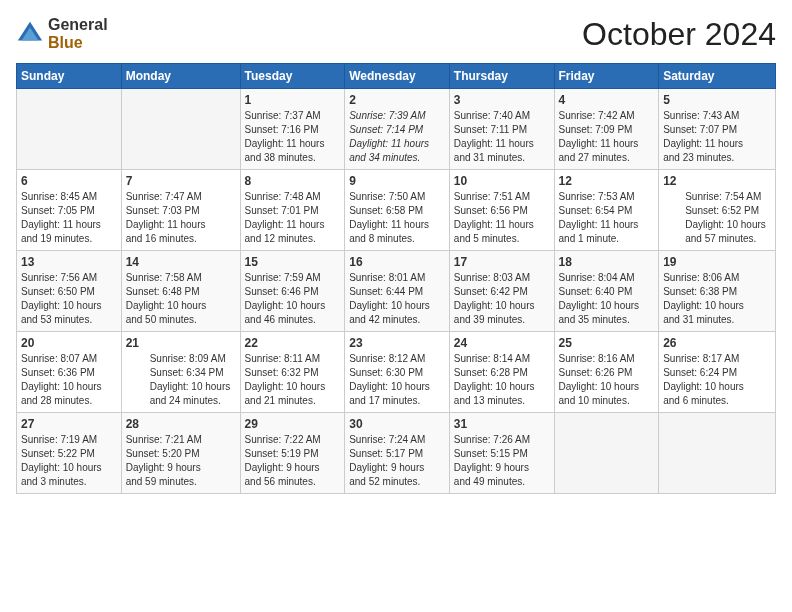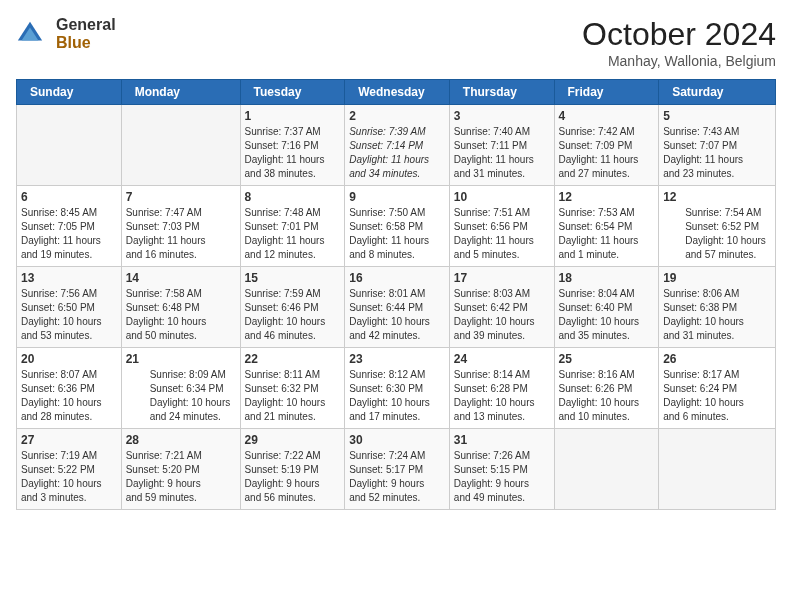--- a/index.html
+++ b/index.html
@@ -12,21 +12,21 @@
     }
     .header {
       display: flex;
       justify-content: space-between;
       align-items: flex-start;
       margin-bottom: 10px;
     }
     .logo {
       display: flex;
       align-items: center;
-      gap: 12px;
+      gap: 4px;
       justify-content: flex-end;
     }
     .logo-text {
       display: flex;
       flex-direction: column;
       line-height: 1.1;
     }
     .logo-general {
       font-size: 16px;
       font-weight: bold;
@@ -56,21 +56,21 @@
     }
     table {
       width: 100%;
       border-collapse: collapse;
     }
     thead tr th {
       background-color: #2a6db5;
       color: #fff;
       font-size: 12px;
       font-weight: bold;
-      padding: 5px 13px;
+      padding: 5px 4px;
       text-align: left;
       border: 1px solid #1a5a9a;
     }
     tbody tr td {
       border: 1px solid #ccc;
       vertical-align: top;
       padding: 4px 4px;
       font-size: 10px;
       color: #333;
       background: #fff;
@@ -104,21 +104,20 @@
       <polygon points="15,2 28,22 2,22" fill="#2a6db5"></polygon>
       <polygon points="15,8 24,22 6,22" fill="#5a9fd4"></polygon>
     </svg>
     <div class="logo-text">
       <span class="logo-general">General</span>
       <span class="logo-blue">Blue</span>
     </div>
   </div>
   <div class="title-block">
     <div class="month-title">October 2024</div>
-    <div class="location">Manhay, Wallonia, Belgium</div>
   </div>
 </div>
 
 <table>
   <thead>
     <tr>
     <th>Sunday</th>
         <th>Monday</th>
         <th>Tuesday</th>
         <th>Wednesday</th>

